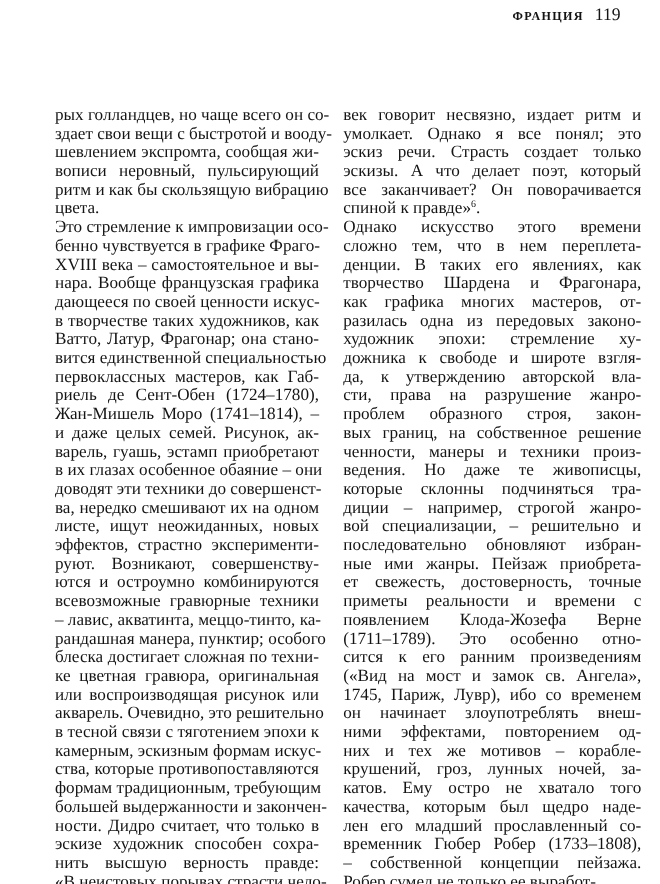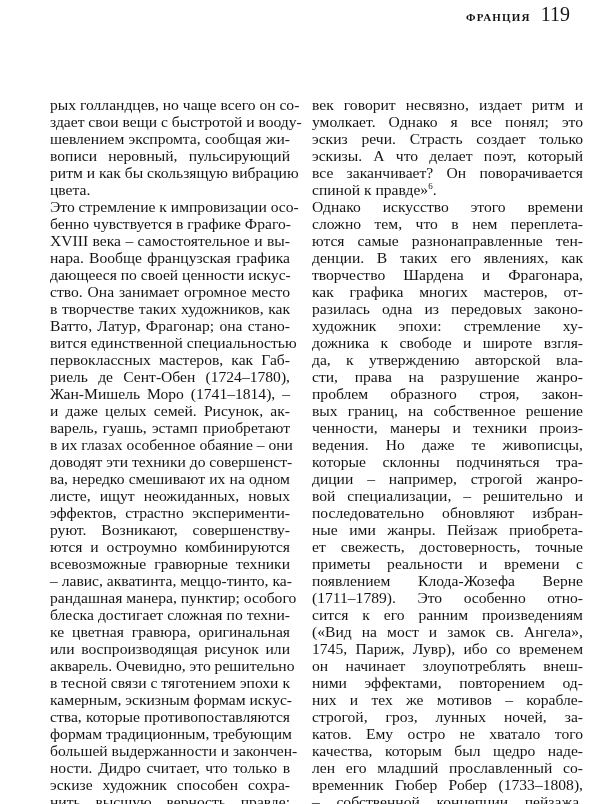--- a/index.html
+++ b/index.html
@@ -7,21 +7,21 @@
     width: 600px; height: 804px; position: relative; overflow: hidden;
     font-family: "Liberation Serif", "DejaVu Serif", serif;
     color: #141414;
   }
   .running-head {
     position: absolute; top: 4px; left: 466px;
     font-size: 11px; letter-spacing: 1.2px; font-weight: bold;
     line-height: 20px; white-space: nowrap;
   }
   .running-head .page-num {
-    font-size: 20px; font-weight: normal; letter-spacing: 0; margin-left: 10px;
+    font-size: 16px; font-weight: normal; letter-spacing: 0; margin-left: 10px;
   }
   .column {
     position: absolute; top: 48px;
     font-size: 15.6px; line-height: 17.0px; margin-top: 48px;
   }
   .col-left { left: 50px; width: 240px; }
   .col-right { left: 312px; width: 271px; }
   .line {
     display: block; height: 17px; white-space: nowrap;
     text-align: justify; text-align-last: justify; overflow: visible;
@@ -41,21 +41,20 @@
     <span class="line">здает свои вещи с быстротой и вооду-</span>
     <span class="line">шевлением экспромта, сообщая жи-</span>
     <span class="line">вописи неровный, пульсирующий</span>
     <span class="line">ритм и как бы скользящую вибрацию</span>
     <span class="line last">цвета.</span>
     <span class="line">Это стремление к импровизации осо-</span>
     <span class="line">бенно чувствуется в графике Фраго-</span>
     <span class="line">XVIII века – самостоятельное и вы-</span>
     <span class="line">нара. Вообще французская графика</span>
     <span class="line">дающееся по своей ценности искус-</span>
-    <span class="line">ство. Она занимает огромное место</span>
     <span class="line">в творчестве таких художников, как</span>
     <span class="line">Ватто, Латур, Фрагонар; она стано-</span>
     <span class="line">вится единственной специальностью</span>
     <span class="line">первоклассных мастеров, как Габ-</span>
     <span class="line">риель де Сент-Обен (1724–1780),</span>
     <span class="line">Жан-Мишель Моро (1741–1814), –</span>
     <span class="line">и даже целых семей. Рисунок, ак-</span>
     <span class="line">варель, гуашь, эстамп приобретают</span>
     <span class="line">в их глазах особенное обаяние – они</span>
     <span class="line">доводят эти техники до совершенст-</span>
@@ -83,21 +82,20 @@
   </div>
 <div class="column col-right" id="right-col">
     <span class="line">век говорит несвязно, издает ритм и</span>
     <span class="line">умолкает. Однако я все понял; это</span>
     <span class="line">эскиз речи. Страсть создает только</span>
     <span class="line">эскизы. А что делает поэт, который</span>
     <span class="line">все заканчивает? Он поворачивается</span>
     <span class="line last">спиной к правде»<sup>6</sup><span>.</span></span>
     <span class="line">Однако искусство этого времени</span>
     <span class="line">сложно тем, что в нем переплета-</span>
-    <span class="line">ются самые разнонаправленные тен-</span>
     <span class="line">денции. В таких его явлениях, как</span>
     <span class="line">творчество Шардена и Фрагонара,</span>
     <span class="line">как графика многих мастеров, от-</span>
     <span class="line">разилась одна из передовых законо-</span>
     <span class="line">художник эпохи: стремление ху-</span>
     <span class="line">дожника к свободе и широте взгля-</span>
     <span class="line">да, к утверждению авторской вла-</span>
     <span class="line">сти, права на разрушение жанро-</span>
     <span class="line">проблем образного строя, закон-</span>
     <span class="line">вых границ, на собственное решение</span>
@@ -111,20 +109,20 @@
     <span class="line">ет свежесть, достоверность, точные</span>
     <span class="line">приметы реальности и времени с</span>
     <span class="line">появлением Клода-Жозефа Верне</span>
     <span class="line">(1711–1789). Это особенно отно-</span>
     <span class="line">сится к его ранним произведениям</span>
     <span class="line">(«Вид на мост и замок св. Ангела»,</span>
     <span class="line">1745, Париж, Лувр), ибо со временем</span>
     <span class="line">он начинает злоупотреблять внеш-</span>
     <span class="line">ними эффектами, повторением од-</span>
     <span class="line">них и тех же мотивов – корабле-</span>
-    <span class="line">строгой, гроз, лунных ночей, за-</span>
+    <span class="line">крушений, гроз, лунных ночей, за-</span>
     <span class="line">катов. Ему остро не хватало того</span>
     <span class="line">качества, которым был щедро наде-</span>
     <span class="line">лен его младший прославленный со-</span>
     <span class="line">временник Гюбер Робер (1733–1808),</span>
     <span class="line">– собственной концепции пейзажа.</span>
     <span class="line last">Робер сумел не только ее выработ-</span>
   </div>
 
 </body></html>

